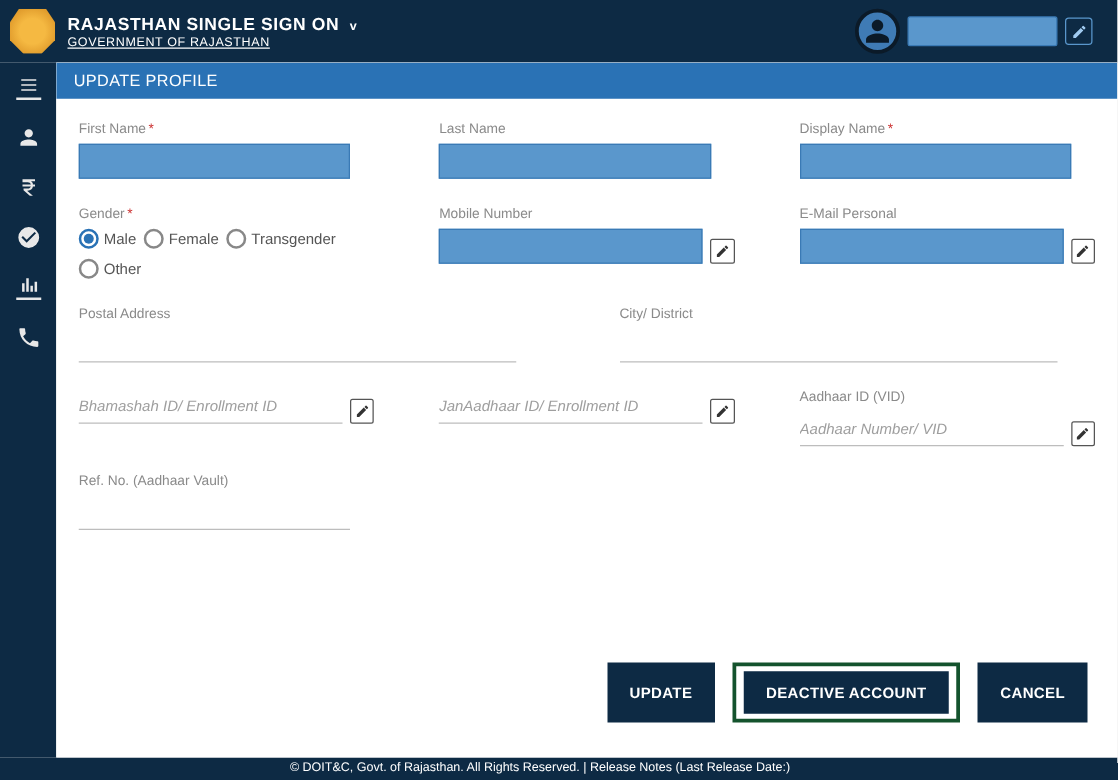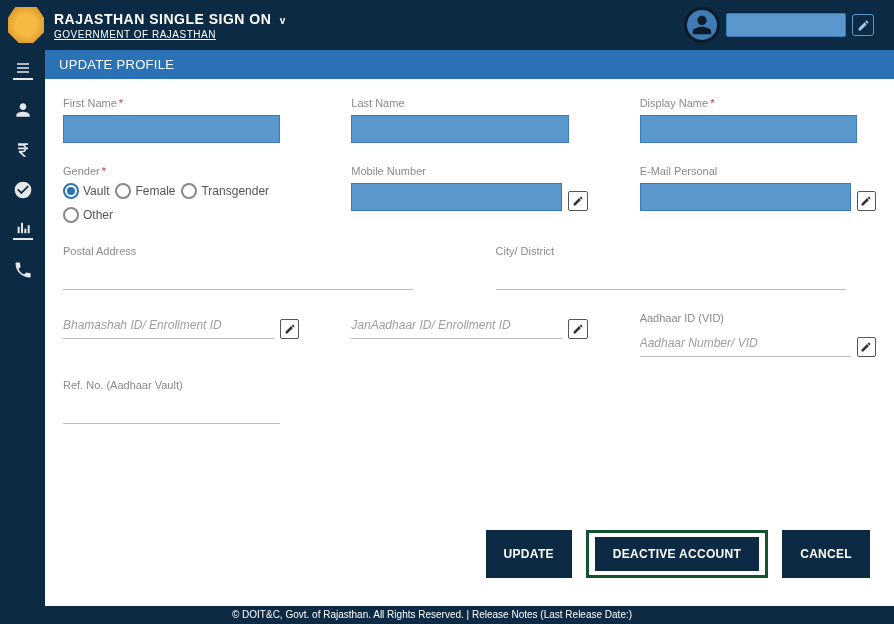--- a/index.html
+++ b/index.html
@@ -180,21 +180,21 @@
       </div>
 
       <div class="row">
         <div class="col">
           <span class="fld-label"><span>Gender</span><span class="req">*</span></span>
           <div class="radio-group">
             <div class="radio-item">
                 <span class="radio-circle">
                   <span class="radio-dot"></span>
                 </span>
-                <span>Vault</span>
+                <span>Male</span>
               </div>
             <div class="radio-item">
                 <span class="radio-circle gray"></span>
                 <span>Female</span>
               </div>
             <div class="radio-item">
                 <span class="radio-circle gray"></span>
                 <span>Transgender</span>
               </div>
             <div class="radio-item">

